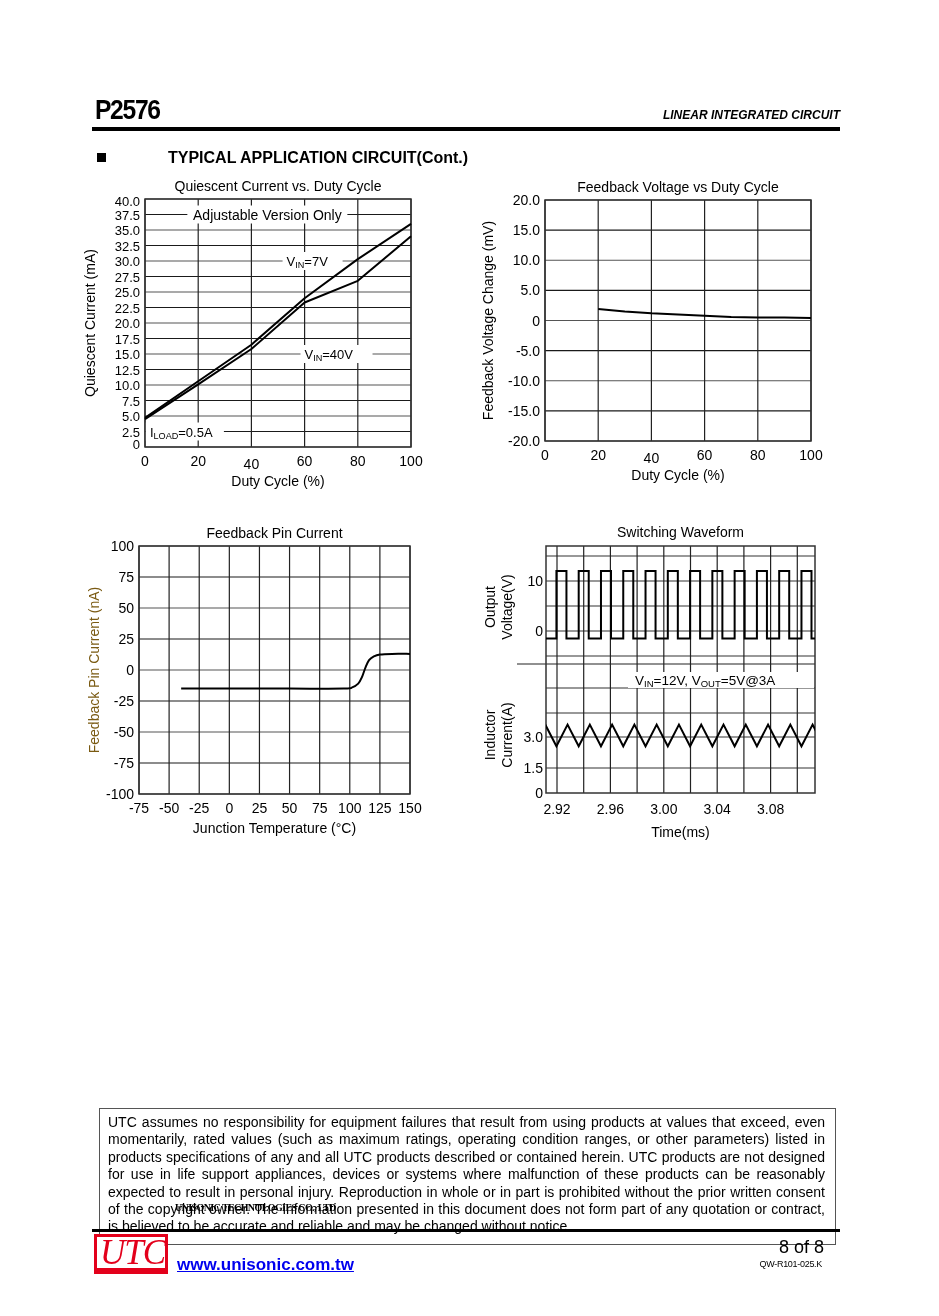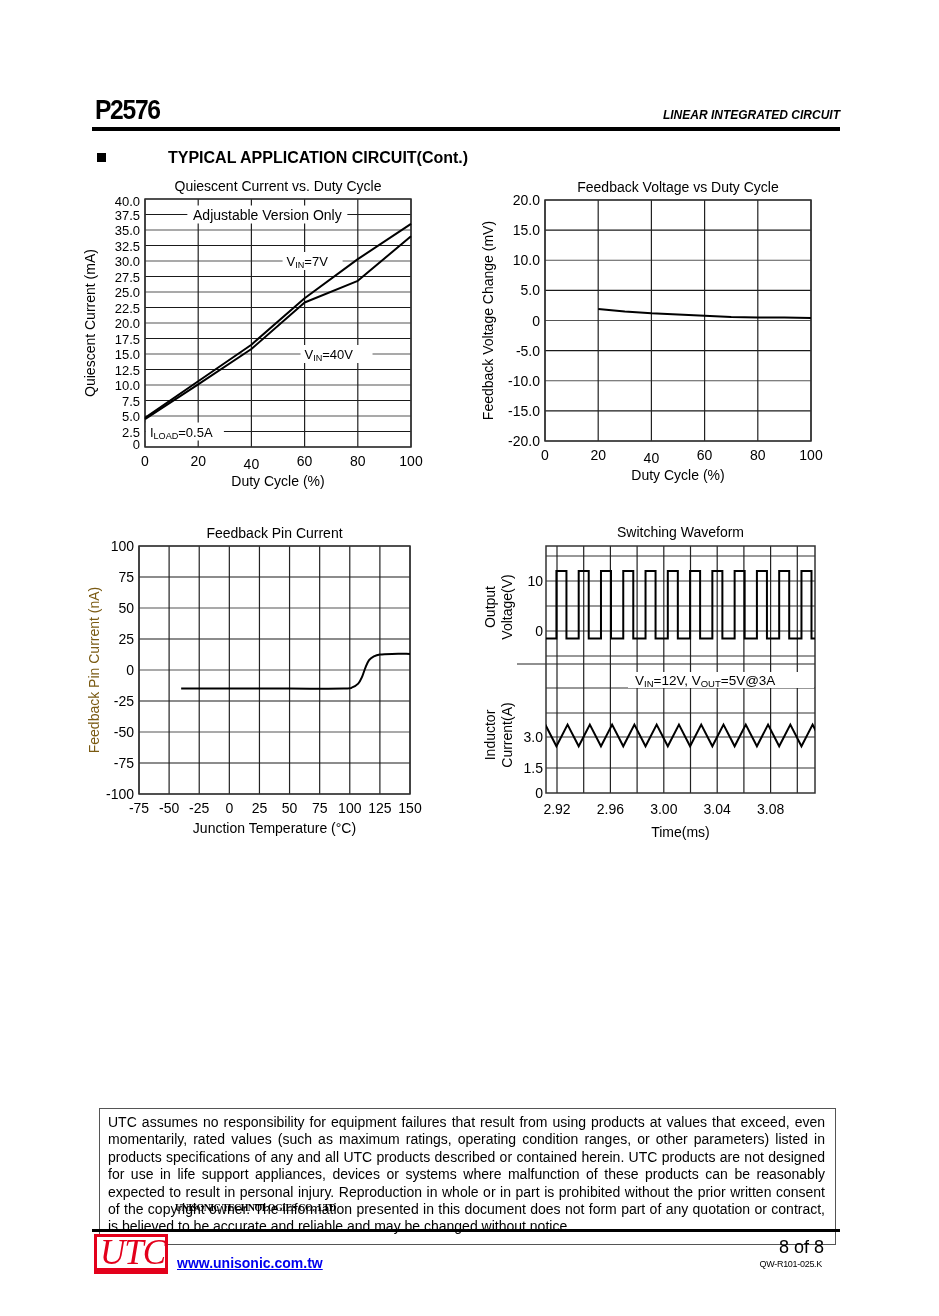--- a/index.html
+++ b/index.html
@@ -9,21 +9,21 @@
   #header-subtitle { right: 99px; top: 104px; font-weight: bold; font-style: italic; font-size: 12px; line-height: 22px; margin-left: 10px; }
   #header-rule { left: 92px; top: 127px; width: 748px; height: 4px; background: #000; }
   #section-bullet { left: 97px; top: 153px; width: 9px; height: 9px; background: #000; }
   #section-title { left: 133px; top: 148px; font-weight: bold; font-size: 16px; line-height: 20px; margin-left: 35px; }
   svg text { font-family: "Liberation Sans", sans-serif; }
   #disclaimer { left: 99px; top: 1108px; width: 717px; padding: 5px 10px 8px 8px; border: 1.5px solid #555; font-size: 14px; line-height: 17.4px; text-align: justify; }
   #footer-rule { left: 92px; top: 1229px; width: 748px; height: 3px; background: #000; }
   #utc-logo { left: 94px; top: 1234px; width: 74px; height: 40px; border: 3px solid #e3001b; border-bottom-width: 6px; box-sizing: border-box; background: #fff; }
   #utc-logo span { display: block; text-align: right; font-family: "Liberation Serif", serif; font-style: italic; color: #e3001b; font-size: 35px; line-height: 32px; letter-spacing: -1px; }
   #company-name { left: 175px; top: 1202px; font-weight: bold; font-size: 10px; letter-spacing: -0.6px; font-family: Liberation Serif, serif; }
-  #company-url { left: 177px; top: 1255px; font-weight: bold; font-size: 14px; color: #0000ee; text-decoration: underline; }
+  #company-url { left: 177px; top: 1255px; font-weight: bold; font-size: 17px; color: #0000ee; text-decoration: underline; }
   #page-num { right: 115px; top: 1237px; font-size: 18px; }
   #doc-code { right: 117px; top: 1259px; font-size: 9px; letter-spacing: -0.3px; }
 </style>
 </head>
 <body>
 
 <div id="part-number" class="abs">P2576</div>
 <div id="header-subtitle" class="abs">LINEAR INTEGRATED CIRCUIT</div>
 <div id="header-rule" class="abs"></div>
 

